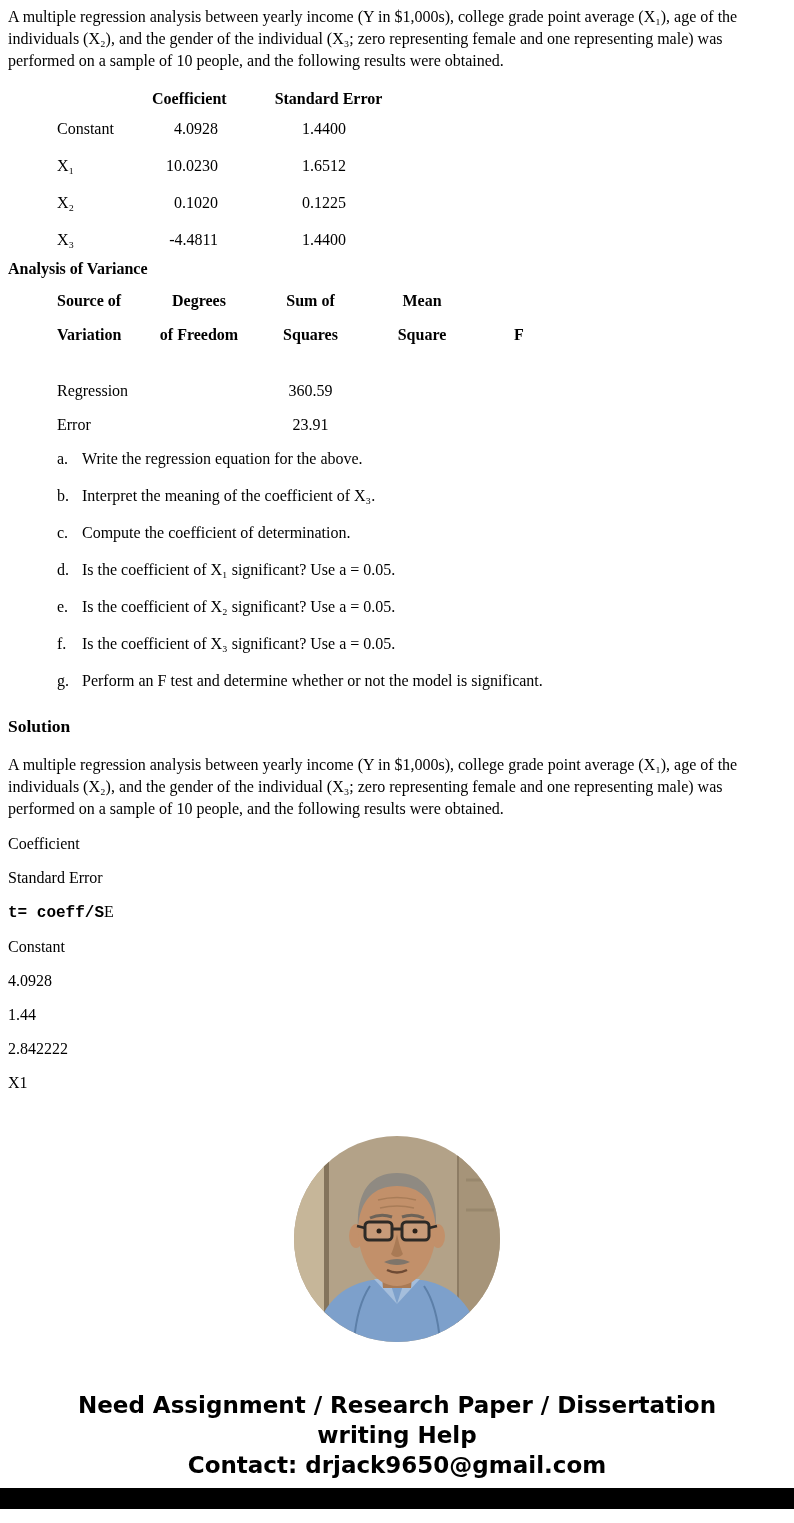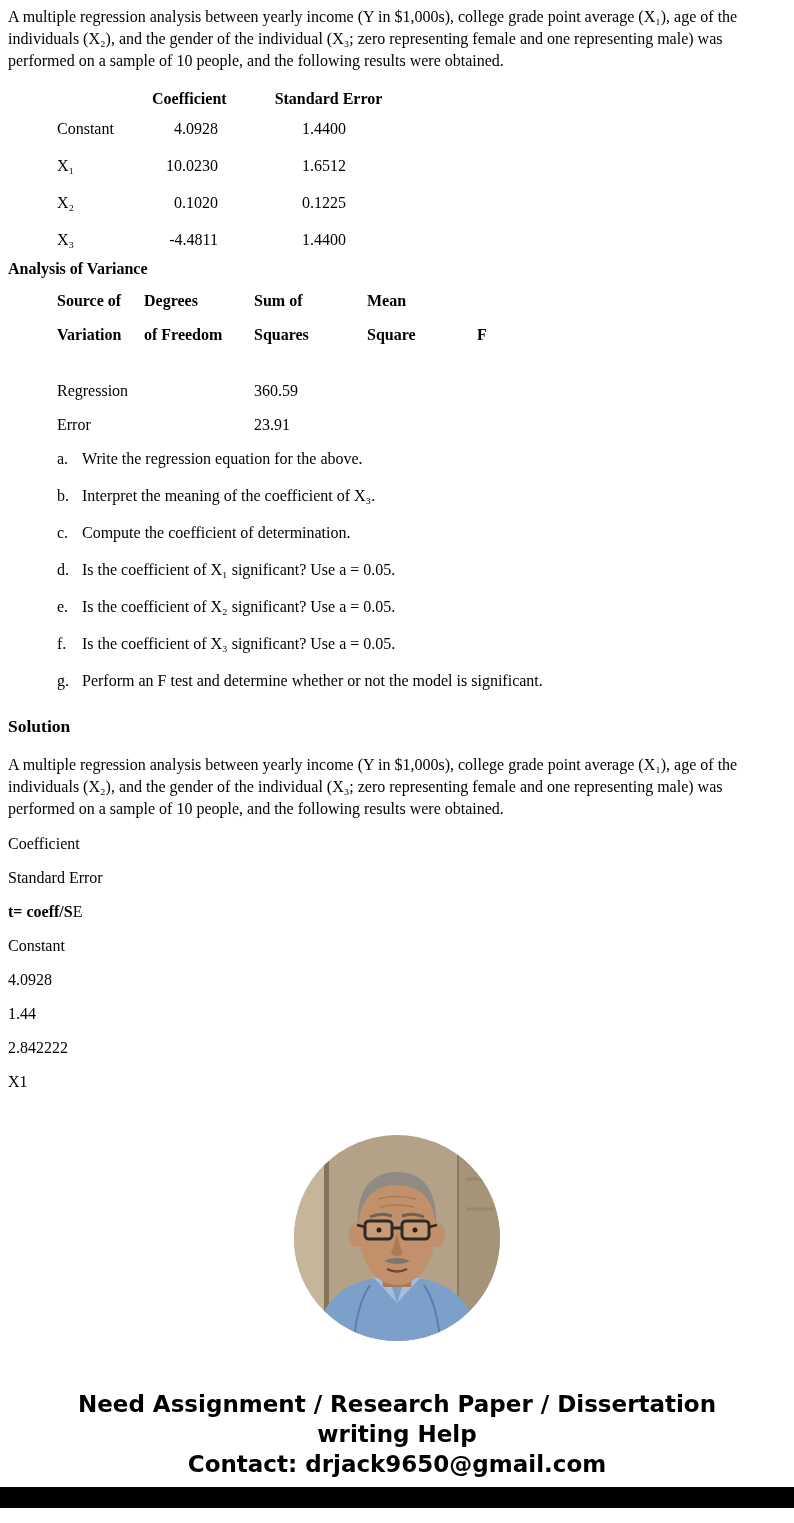--- a/index.html
+++ b/index.html
@@ -17,35 +17,35 @@
   .coef-grid .hc { line-height:22px; font-weight:bold; text-align:center; white-space:nowrap; }
   .coef-grid .c  { line-height:37px; height:37px; white-space:nowrap; }
   .coef-grid .num { text-align:right; padding-right:8px; }
   .coef-grid .num.se { padding-right:37px; }
 
   
   .aov-title { line-height:22px; font-weight:bold; }
   .aov-grid { display:grid; grid-template-columns:87px 110px 113px 110px 84px; margin-left:49px; }
   .aov-grid.hdr { margin-top:4px; font-weight:bold; }
   .aov-grid.bodyrows { margin-top:22px; }
-  .aov-grid > div { line-height:34px; text-align:left; white-space:nowrap; }
+  .aov-grid > div { line-height:34px; text-align:center; white-space:nowrap; }
   .aov-grid > div.first { text-align:left; }
 
   
   .questions { margin-left:49px; }
   .q { display:flex; line-height:34px; white-space:nowrap; }
   .q + .q { margin-top:3px; }
   .q .letter { flex:0 0 25px; width:25px; }
 
   
   .sol-heading { margin-top:16px; font-size:17.5px; line-height:24px; font-weight:bold; }
   .restate { margin-top:16px; }
   .sol-lines { margin-top:7px; }
   .sline { line-height:34px; white-space:nowrap; }
-  .sline .b { font-weight:bold; }
+  .sline .b { font-weight:bold;font-family:Liberation Mono, monospace; }
 
   
   .avatar-wrap { width:206px; height:206px; margin:36px auto 0; }
 
   
   .footer {
     margin-top:48px; text-align:center;
     font-family:"DejaVu Sans","Liberation Sans",sans-serif;
     font-weight:700; font-size:23px;
   }

